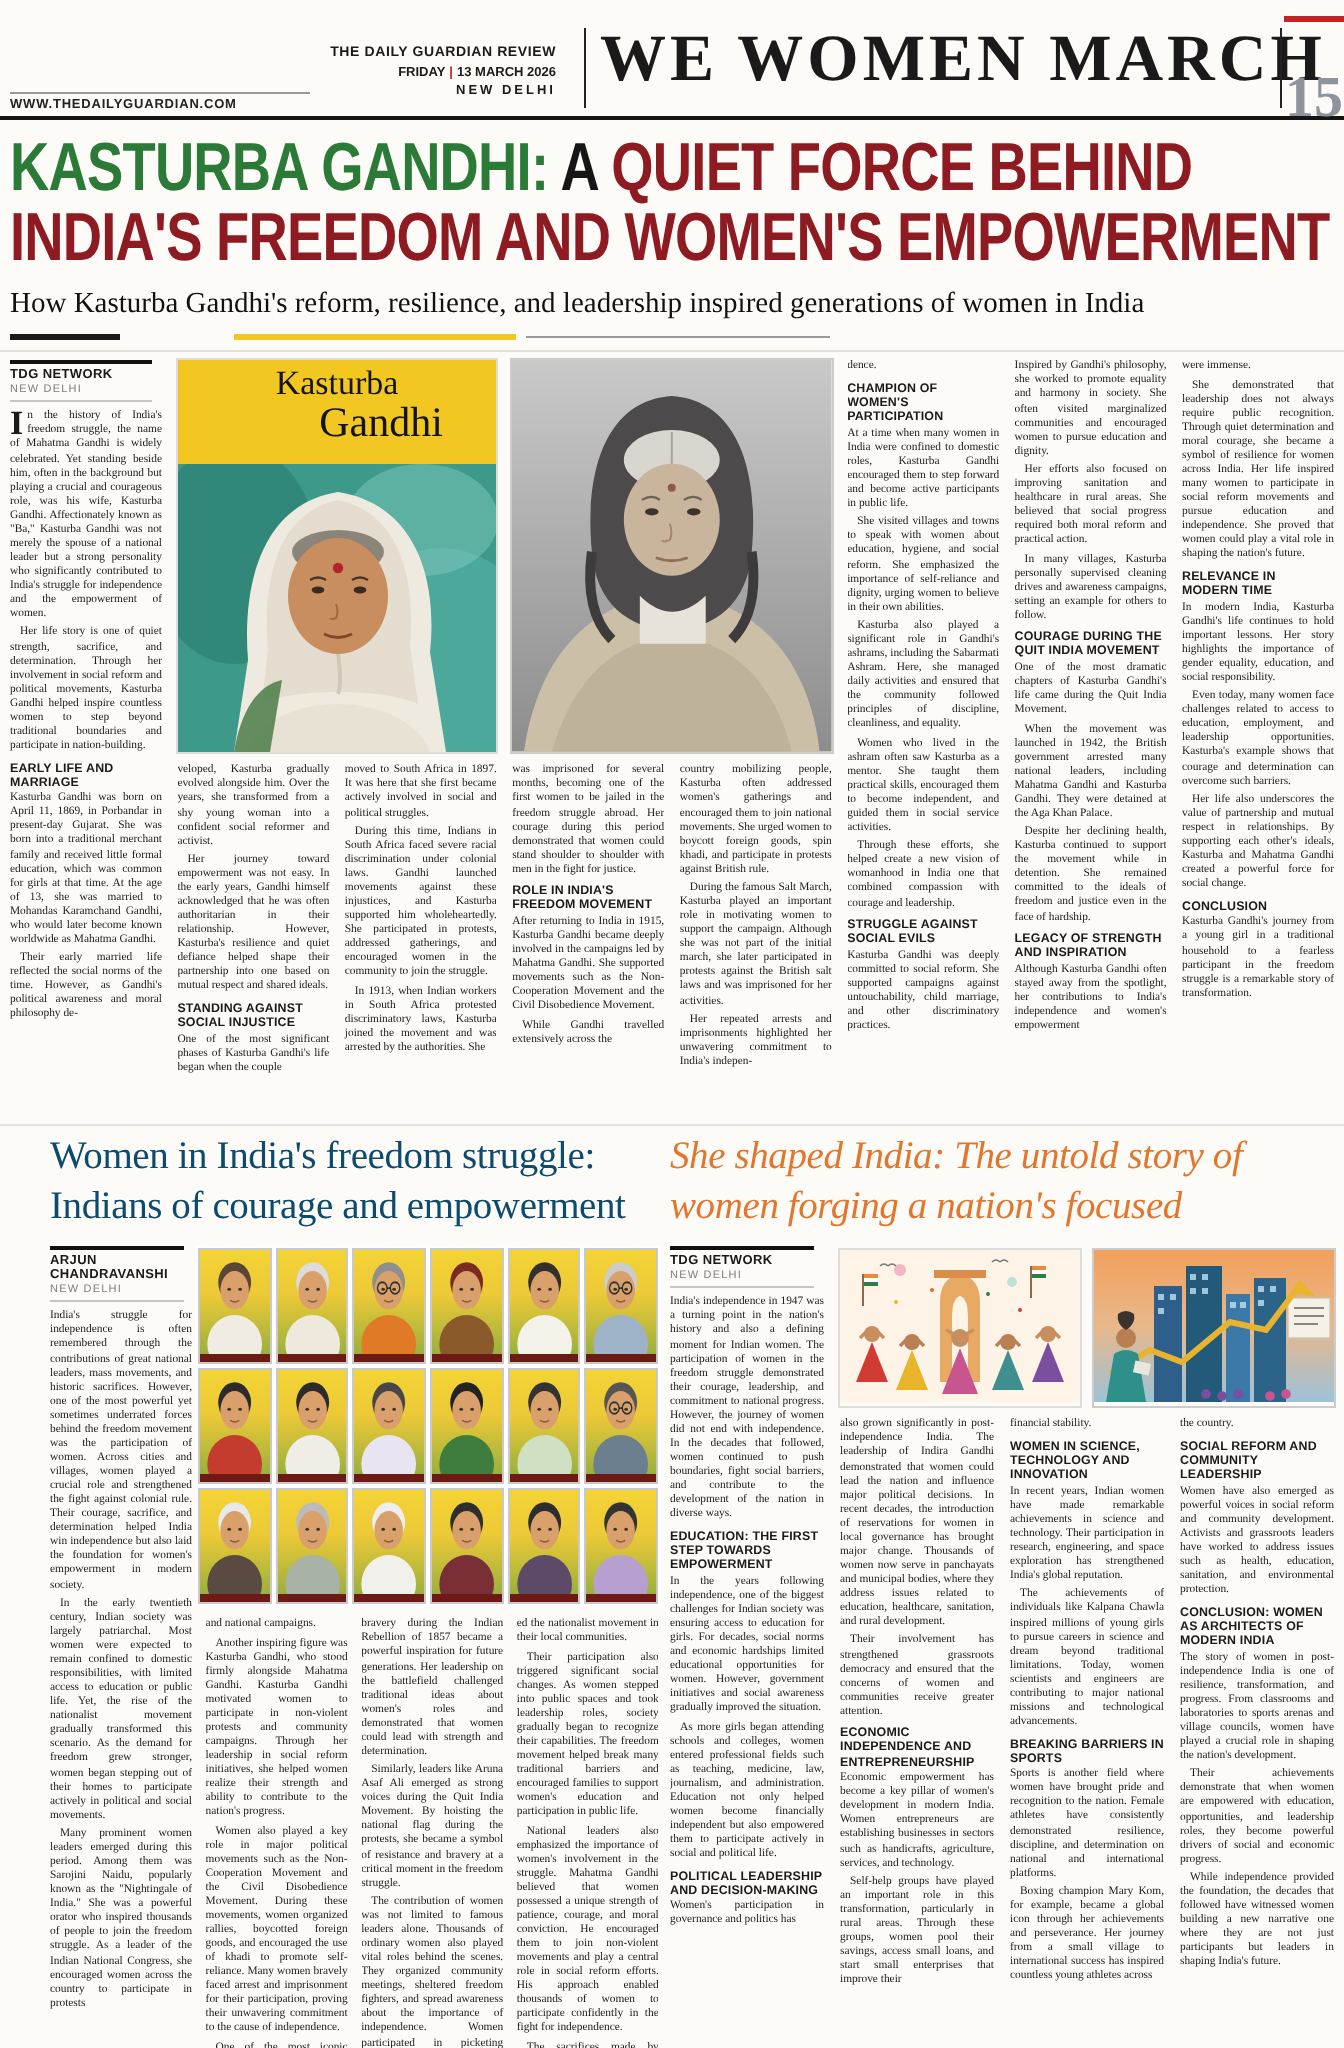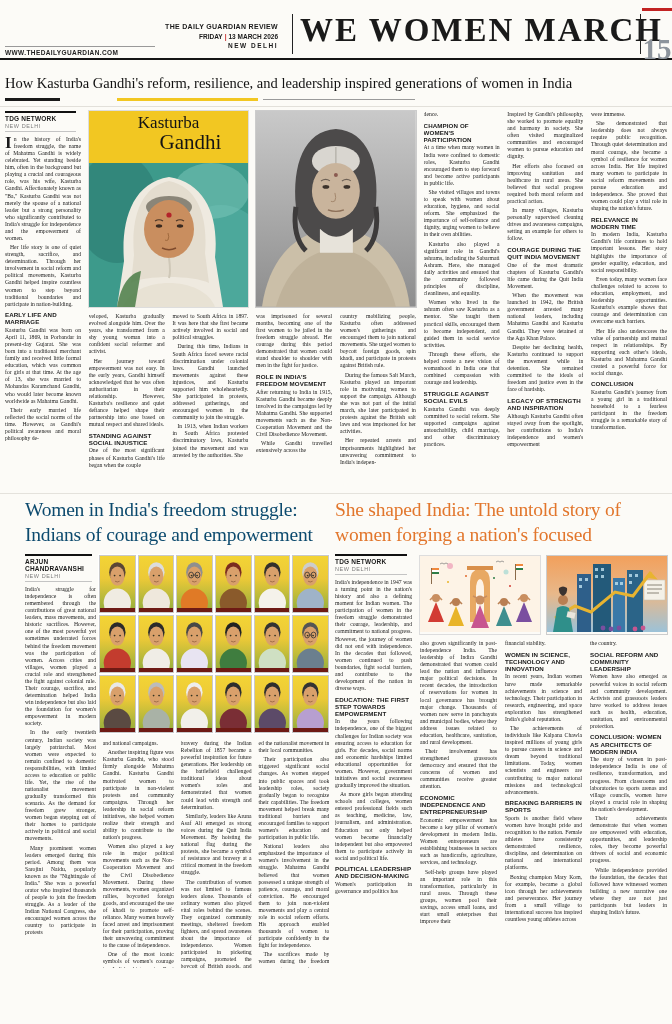--- a/index.html
+++ b/index.html
@@ -61,21 +61,21 @@
   .img1-band .t2{display:block;font-size:21px;line-height:1;padding-left:44px;}
   .img1-art{height:144px;}
   .lead-img2{position:absolute;left:251.1px;top:0;width:159.8px;height:196px;overflow:hidden;box-shadow:0 0 0 1px #ccc;}
 
   
   .bottom{position:relative;margin-top:4px;height:476px;border-top:1px solid #e4e2dc;}
   .story-left{position:absolute;left:25px;top:4px;width:305px;height:470px;}
   .story-right{position:absolute;left:335px;top:4px;width:332px;height:470px;}
   .bhead{font:400 19.5px/1.28 "Liberation Serif",serif;letter-spacing:-.2px;}
   .bhead.green{color:#0c4a6e;}
-  .bhead.orange{color:#e2762c;}
+  .bhead.orange{color:#e2762c;font-style:italic;}
   .sl-body,.sr-body{position:absolute;left:0;right:0;top:56px;bottom:0;}
   .bcol{position:absolute;overflow:hidden;}
   .sl-c1{left:0;top:0;width:71px;height:414px;}
   .sl-c2{left:77.8px;top:186px;width:71px;height:228px;}
   .sl-c3{left:155.6px;top:186px;width:71px;height:228px;}
   .sl-c4{left:233.4px;top:186px;width:71px;height:228px;}
   .collage{position:absolute;left:73px;top:0;width:232px;height:180px;
            display:grid;grid-template-columns:repeat(6,1fr);grid-template-rows:repeat(3,1fr);
            gap:2px;background:#fff;padding:1px;box-sizing:border-box;}
   .tile{position:relative;border:1px solid #c9c9c9;overflow:hidden;
@@ -106,20 +106,24 @@
     </div>
     <div class="mh-div d1"></div>
     <div class="section-title">WE WOMEN MARCH</div>
     <div class="mh-div d2"></div>
     <div class="pagenum-box">
       <div class="pagenum">15</div>
     </div>
   </header>
 
   <section class="headline-block">
+    <h1 style="margin:0;">
+      <span class="hl-line"><span class="hg">KASTURBA GANDHI: </span><span class="hk">A </span><span class="hr">QUIET FORCE BEHIND</span></span>
+      <span class="hl-line"><span class="hr">INDIA'S FREEDOM AND WOMEN'S EMPOWERMENT</span></span>
+    </h1>
     <div class="standfirst">How Kasturba Gandhi's reform, resilience, and leadership inspired generations of women in India</div>
     <div class="rule-row">
       <span class="seg black"></span>
       <span class="seg yellow"></span>
       <span class="seg grey"></span>
     </div>
   </section>
 
   <section class="lead">
 

